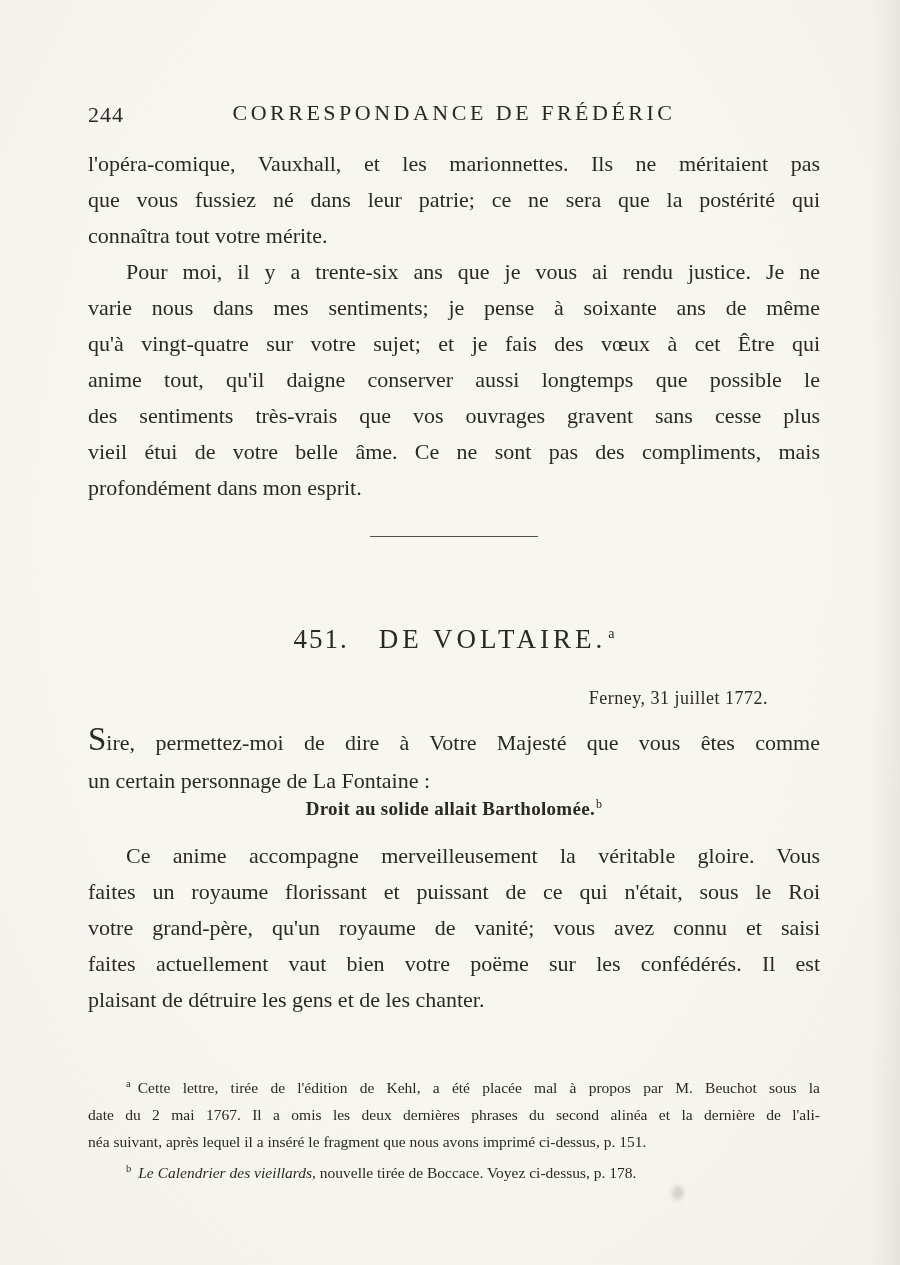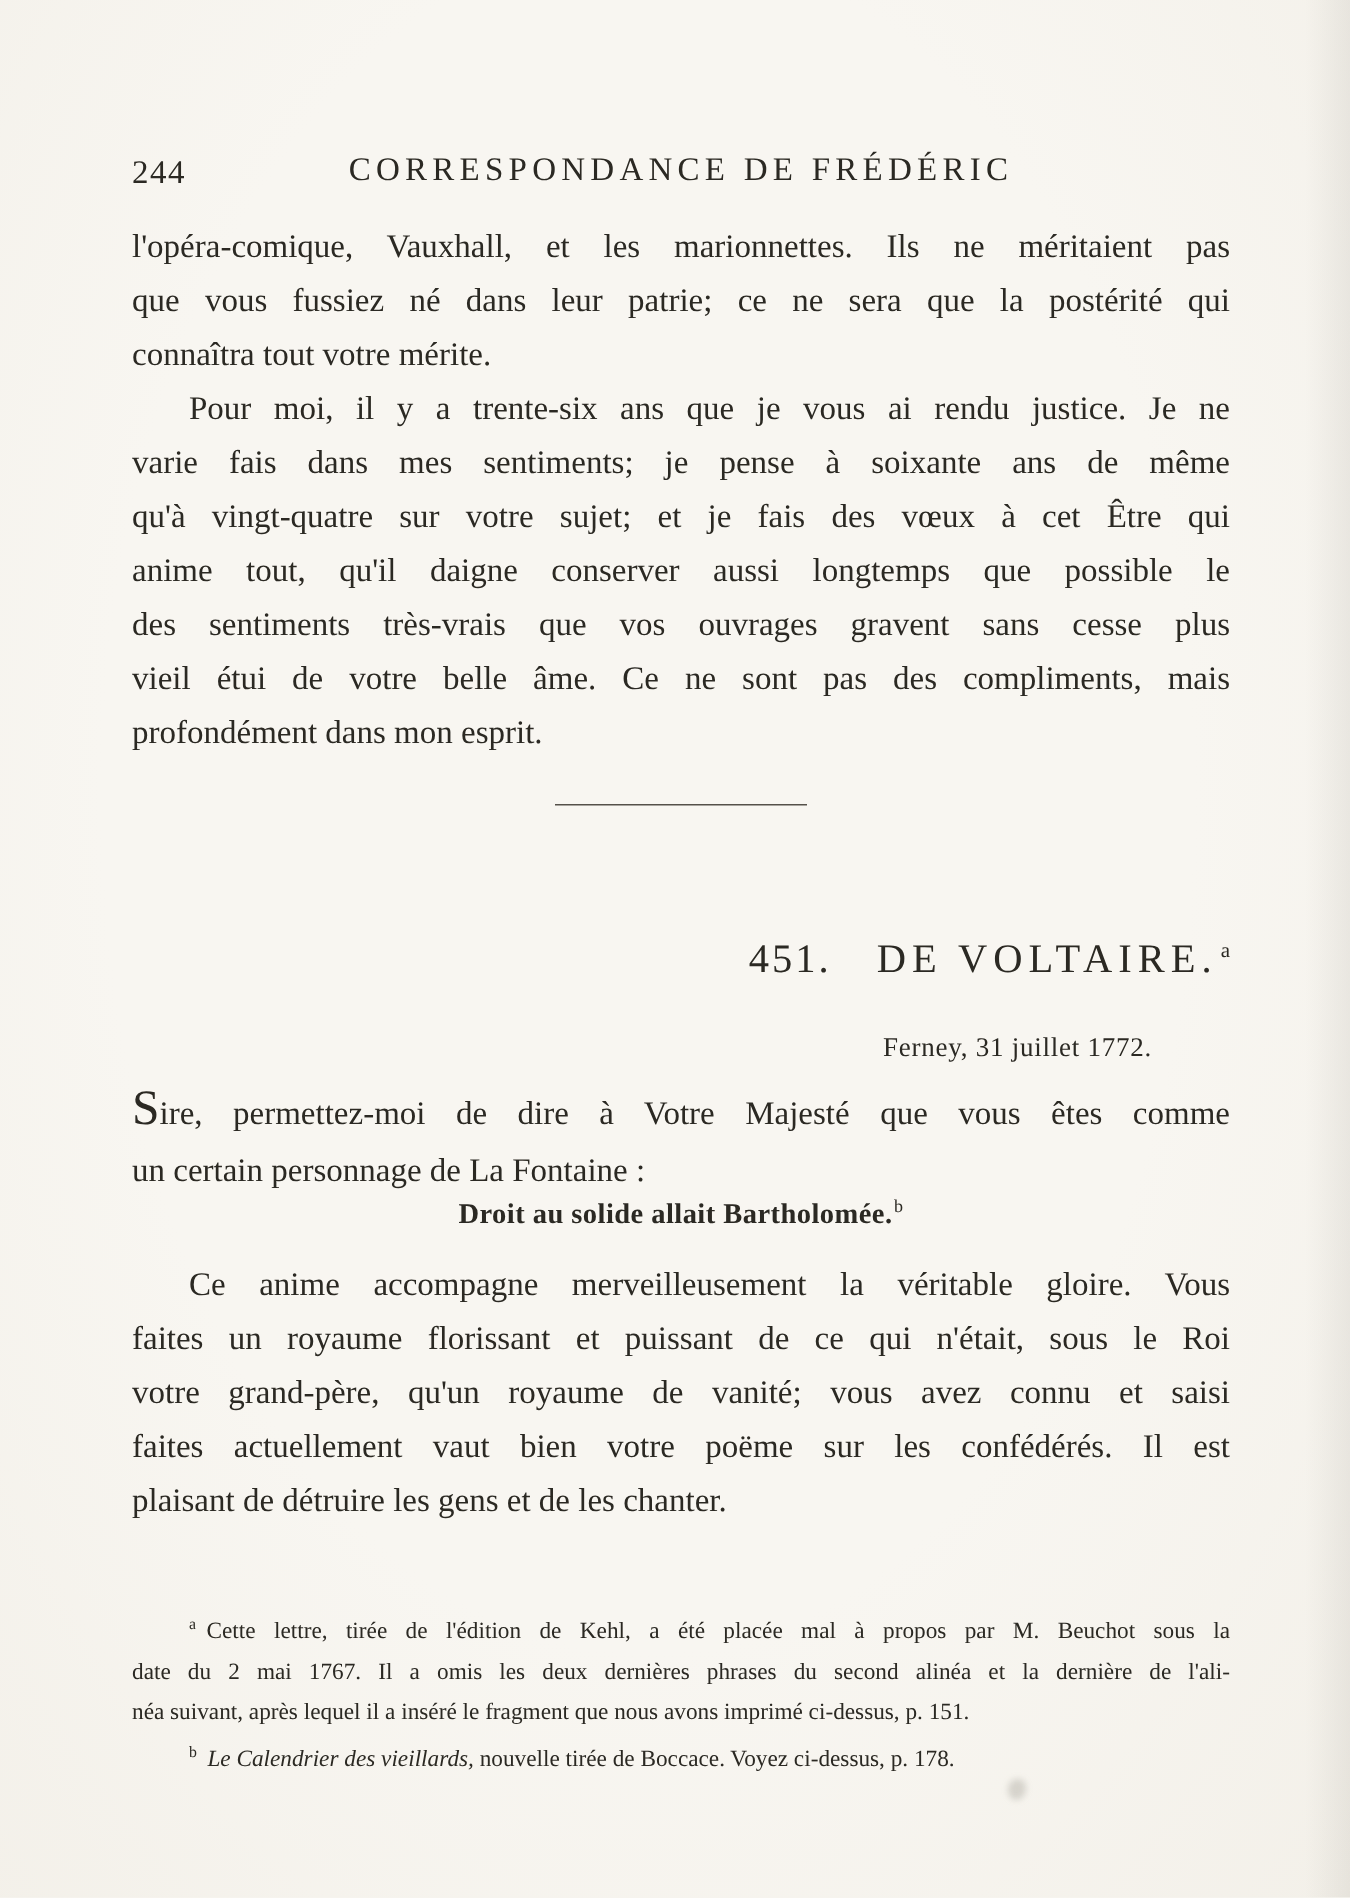--- a/index.html
+++ b/index.html
@@ -72,21 +72,21 @@
   .divider-wrap { top: 536px; }
   .divider {
     width: 168px;
     margin: 0 auto;
     border: 0;
     border-top: 1.6px solid #55514a;
   }
   
   .letter-heading {
     top: 624px;
-    text-align: right;
+    text-align: center;
     font-size: 27px;
     letter-spacing: 4px;
     white-space: nowrap;
   }
   .letter-heading .num { margin-right: 30px; letter-spacing: 2px; }
   .letter-heading sup {
     font-size: 14px;
     letter-spacing: 0;
     margin-left: 2px;
   }
@@ -148,21 +148,21 @@
     <div class="para">
       <div data-bind-list="paragraphs.p1.lines">
           <div class="line jline">l'opéra-comique, Vauxhall, et les marionnettes. Ils ne méritaient pas</div>
           <div class="line jline">que vous fussiez né dans leur patrie; ce ne sera que la postérité qui</div>
         </div>
       <div class="line lastline" data-bind="paragraphs.p1.last_line">connaîtra tout votre mérite.</div>
     </div>
     <div class="para indent-first">
       <div data-bind-list="paragraphs.p2.lines">
           <div class="line jline">Pour moi, il y a trente-six ans que je vous ai rendu justice. Je ne</div>
-          <div class="line jline">varie fais dans mes sentiments; je pense à soixante ans de même</div>
+          <div class="line jline">varie nous dans mes sentiments; je pense à soixante ans de même</div>
           <div class="line jline">qu'à vingt-quatre sur votre sujet; et je fais des vœux à cet Être qui</div>
           <div class="line jline">anime tout, qu'il daigne conserver aussi longtemps que possible le</div>
           <div class="line jline">des sentiments très-vrais que vos ouvrages gravent sans cesse plus</div>
           <div class="line jline">vieil étui de votre belle âme. Ce ne sont pas des compliments, mais</div>
         </div>
       <div class="line lastline" data-bind="paragraphs.p2.last_line">profondément dans mon esprit.</div>
     </div>
   </div>
 
   <div class="textcol divider-wrap" style="position:absolute;">

